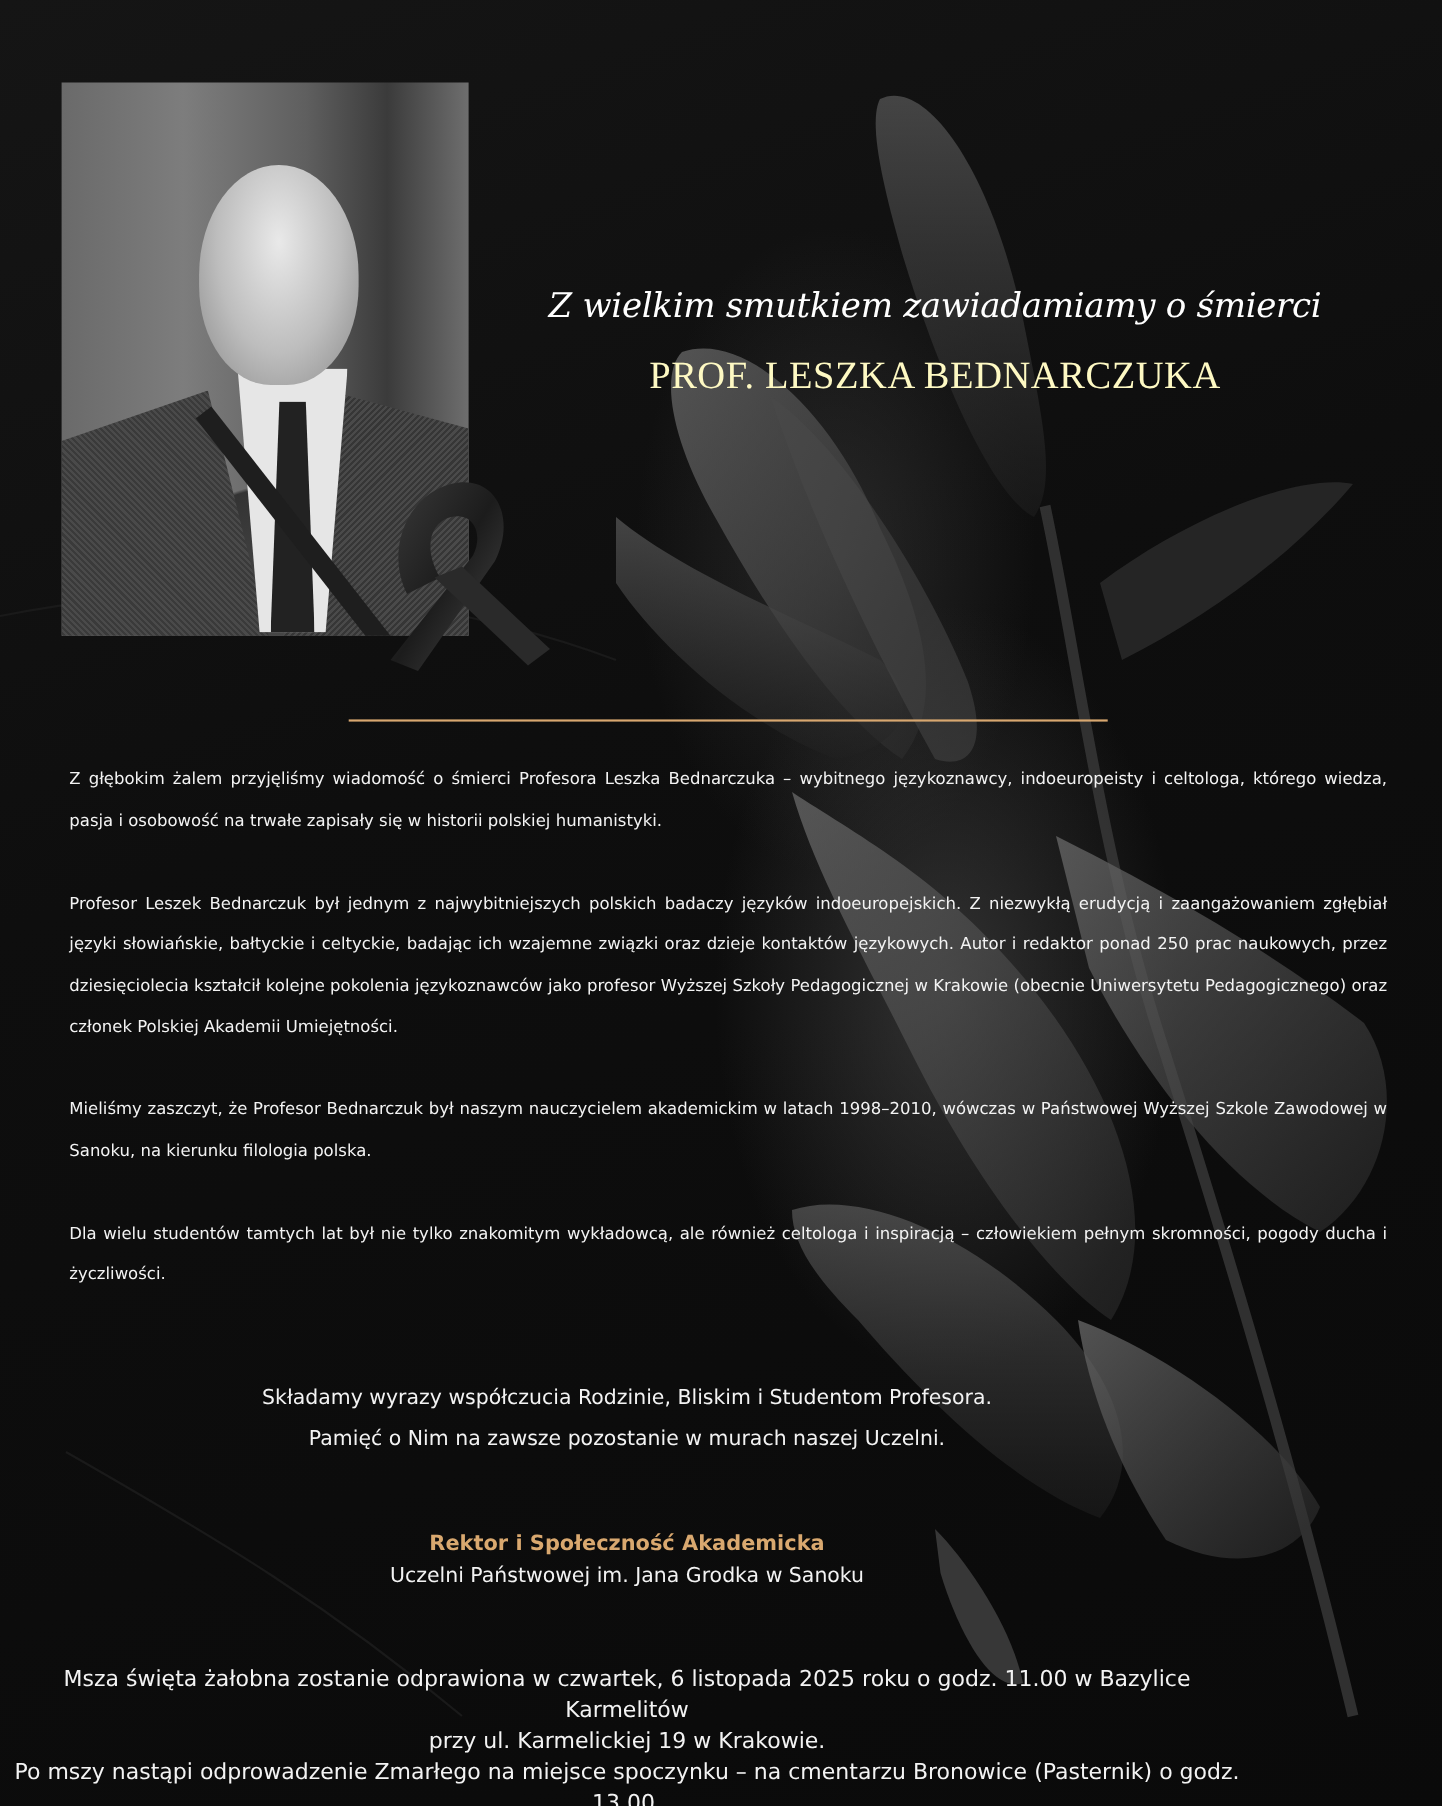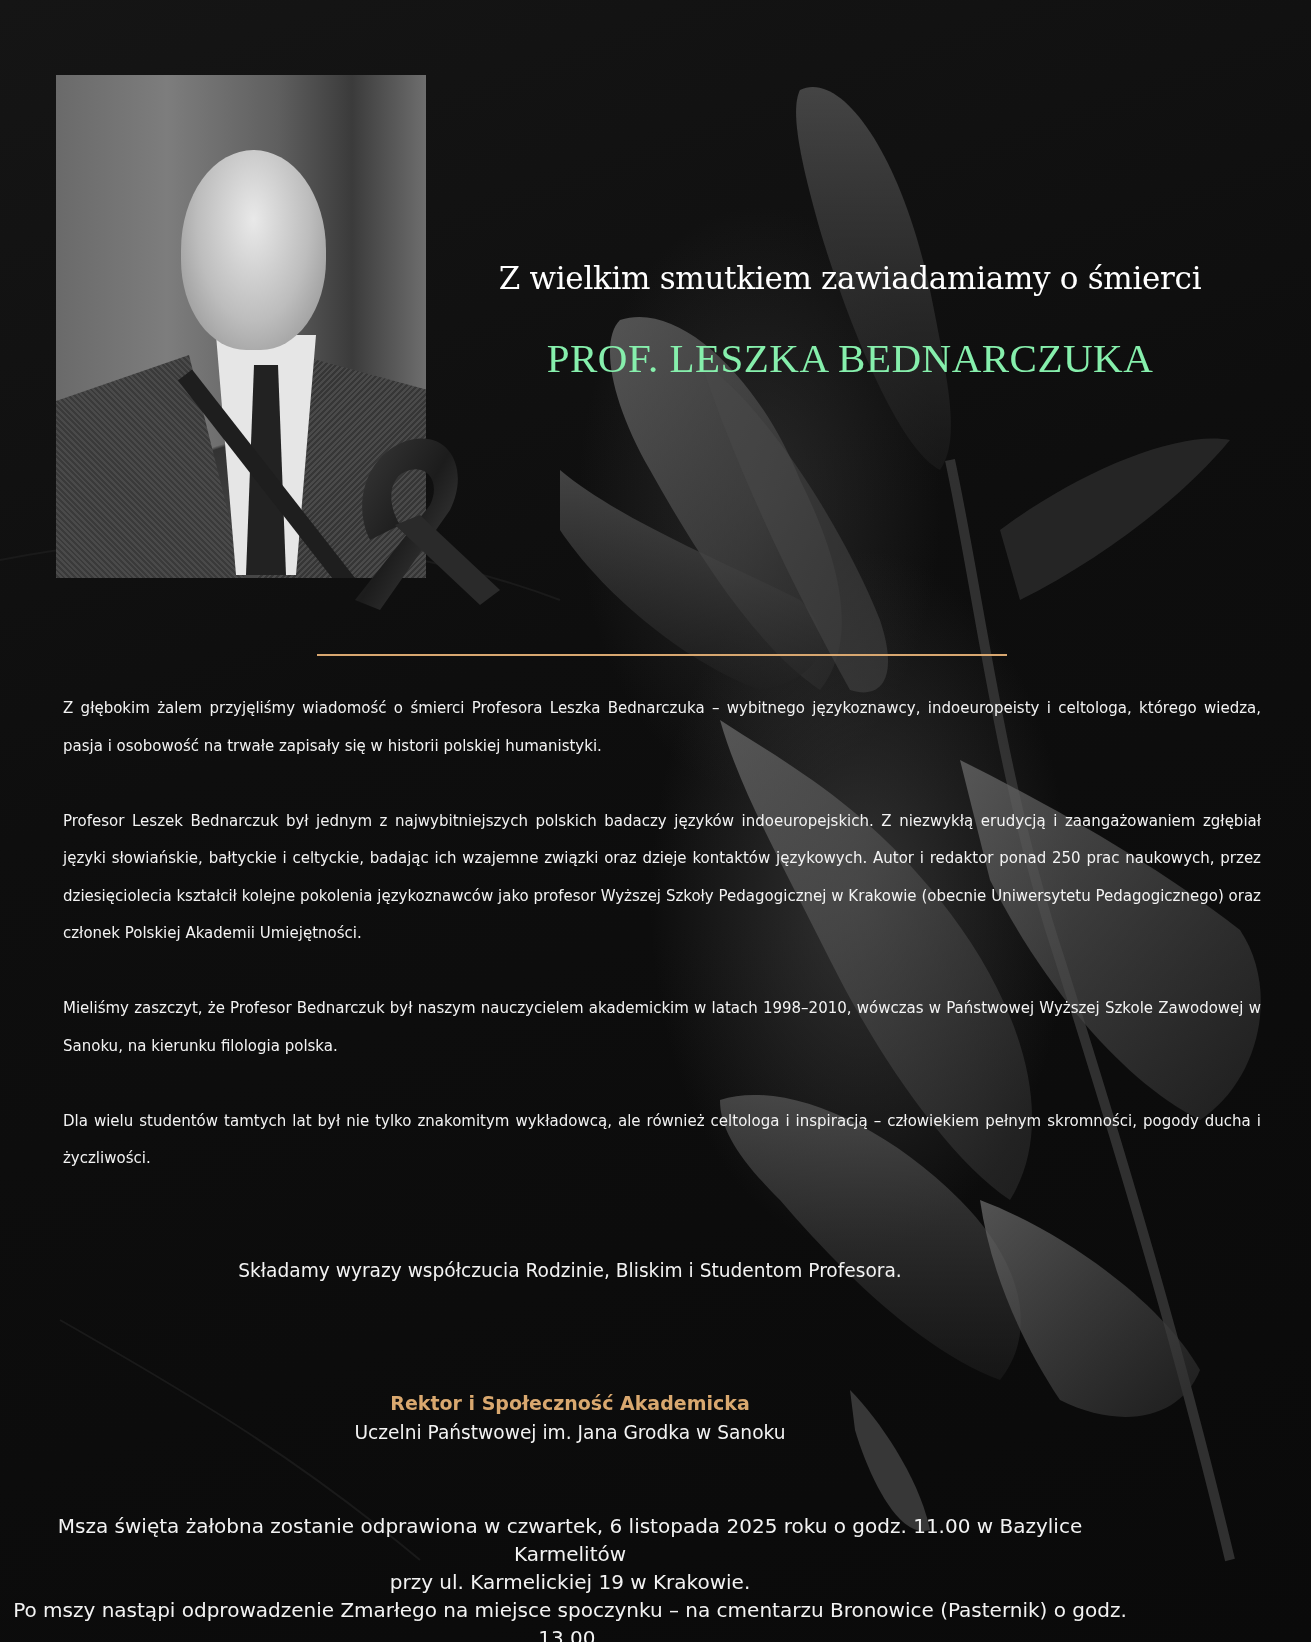--- a/index.html
+++ b/index.html
@@ -48,25 +48,25 @@
   }
   .portrait .strap {
     position: absolute; left: 120px; top: 300px; width: 18px; height: 280px;
     background: #1e1e1e; transform: rotate(-38deg); transform-origin: top;
   }
 
   .ribbon { position: absolute; left: 340px; top: 430px; }
 
   .title-block { position: absolute; left: 440px; top: 260px; width: 820px; text-align: center; }
   .subtitle {
-    font-family: "DejaVu Serif", serif; font-size: 31px; color: #ffffff; letter-spacing: -0.3px;
+    font-family: "DejaVu Serif", serif; font-size: 31px; color: #ffffff; letter-spacing: -0.3px; font-style: italic;
   }
   .name {
-    margin-top: 38px;
-    font-family: "Liberation Serif", serif; font-size: 41px; color: #86efac; letter-spacing: 0.5px;
+    margin-top: 26px;
+    font-family: "Liberation Serif", serif; font-size: 35px; color: #fef9c3; letter-spacing: 0.5px;
   }
 
   .divider { position: absolute; left: 317px; top: 654px; width: 690px; height: 2px; background: #d8a770; }
 
   .body-text {
     position: absolute; left: 63px; top: 690px; width: 1198px;
     font-family: "DejaVu Sans", sans-serif; font-size: 15px; line-height: 37.5px; color: #f3f3f3;
   }
   .body-text p { text-align: justify; text-align-last: left; }
   .body-text p + p { margin-top: 37.5px; }
@@ -144,20 +144,21 @@
 
 <div class="body-text">
   <p>Z głębokim żalem przyjęliśmy wiadomość o śmierci Profesora Leszka Bednarczuka – wybitnego językoznawcy, indoeuropeisty i celtologa, którego wiedza, pasja i osobowość na trwałe zapisały się w historii polskiej humanistyki.</p>
   <p>Profesor Leszek Bednarczuk był jednym z najwybitniejszych polskich badaczy języków indoeuropejskich. Z niezwykłą erudycją i zaangażowaniem zgłębiał języki słowiańskie, bałtyckie i celtyckie, badając ich wzajemne związki oraz dzieje kontaktów językowych. Autor i redaktor ponad 250 prac naukowych, przez dziesięciolecia kształcił kolejne pokolenia językoznawców jako profesor Wyższej Szkoły Pedagogicznej w Krakowie (obecnie Uniwersytetu Pedagogicznego) oraz członek Polskiej Akademii Umiejętności.</p>
   <p>Mieliśmy zaszczyt, że Profesor Bednarczuk był naszym nauczycielem akademickim w latach 1998–2010, wówczas w Państwowej Wyższej Szkole Zawodowej w Sanoku, na kierunku filologia polska.</p>
   <p>Dla wielu studentów tamtych lat był nie tylko znakomitym wykładowcą, ale również celtologa i inspiracją – człowiekiem pełnym skromności, pogody ducha i życzliwości.</p>
 </div>
 
 <div class="center-block condolences">
   <div>Składamy wyrazy współczucia Rodzinie, Bliskim i Studentom Profesora.</div>
+  <div>Pamięć o Nim na zawsze pozostanie w murach naszej Uczelni.</div>
 </div>
 
 <div class="center-block signature">
   <div class="sig-title">Rektor i Społeczność Akademicka</div>
   <div>Uczelni Państwowej im. Jana Grodka w Sanoku</div>
 </div>
 
 <div class="center-block mass-info">
   <div>Msza święta żałobna zostanie odprawiona w czwartek, 6 listopada 2025 roku o godz. 11.00 w Bazylice Karmelitów</div>
   <div>przy ul. Karmelickiej 19 w Krakowie.</div>

